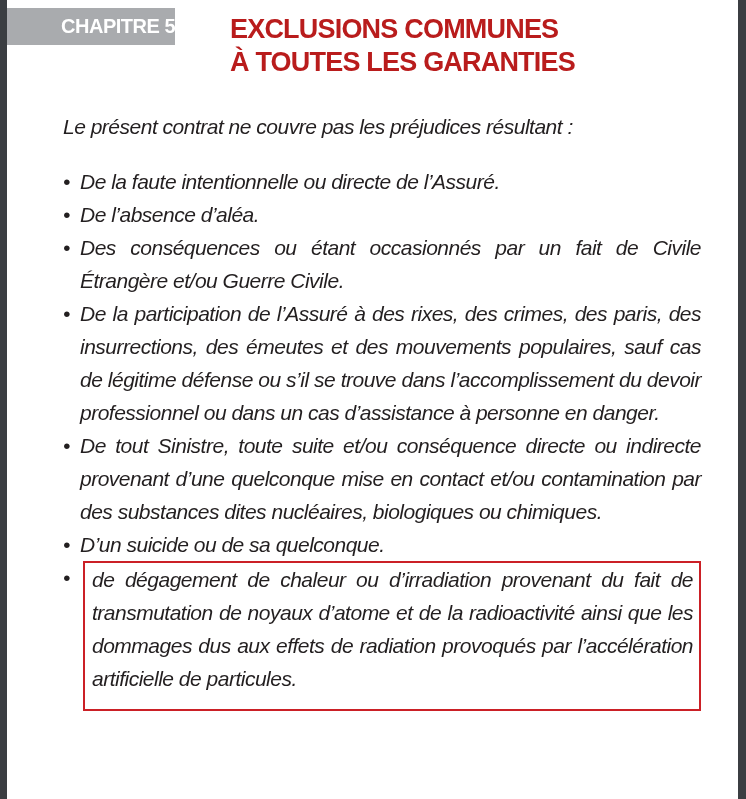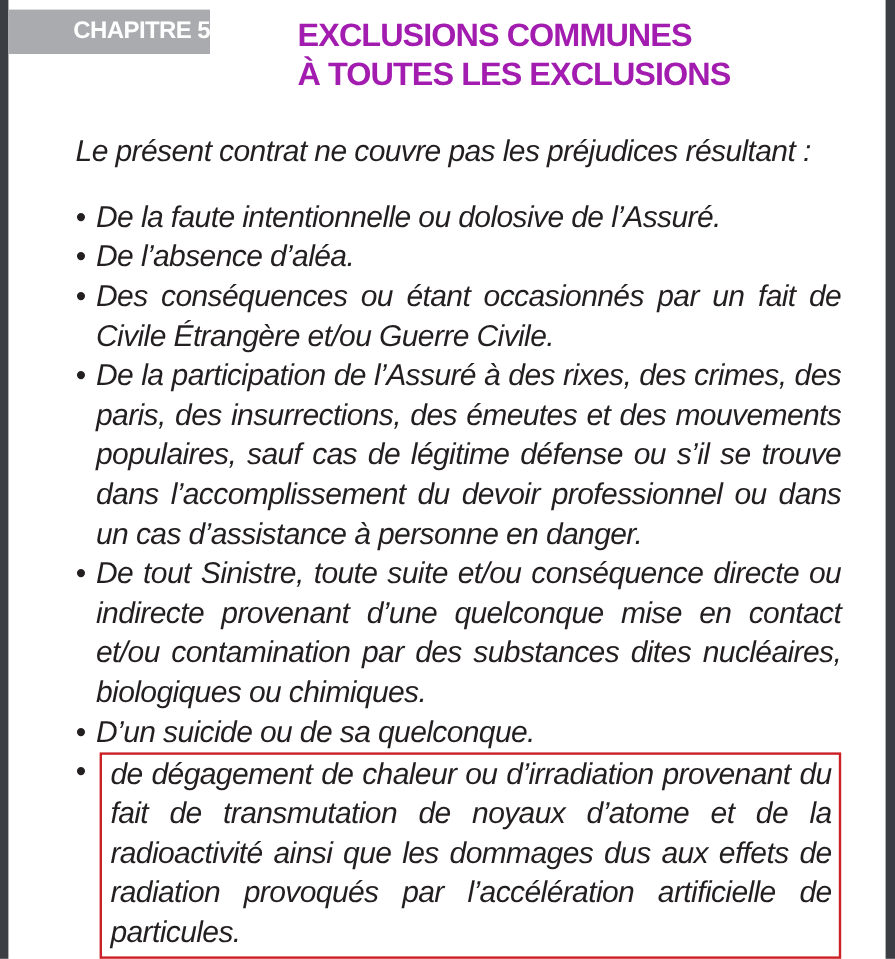--- a/index.html
+++ b/index.html
@@ -32,35 +32,35 @@
     letter-spacing: -0.5px;
     display: flex;
     align-items: center;
     justify-content: flex-end;
     padding-left: 14px;
     box-sizing: border-box;
   }
 
   .doc-title {
     position: absolute;
-    left: 248px; top: 13px;
-    color: #a21caf;
+    left: 230px; top: 13px;
+    color: #b91c1c;
     font-weight: bold;
     font-size: 27px;
     line-height: 33px;
     letter-spacing: -0.8px;
   }
 
   .content {
     position: absolute;
     left: 63px; top: 110px;
     width: 638px;
     color: #231f20;
     font-style: italic;
-    font-size: 25px;
+    font-size: 21px;
     line-height: 33px;
     letter-spacing: -0.5px;
   }
 
   .intro { margin: 0 0 22px 0; }
 
   .bullet-item {
     position: relative;
     padding-left: 17px;
     text-align: justify;
@@ -69,48 +69,48 @@
   .bullet-marker {
     position: absolute;
     left: 0; top: 0;
   }
   .lead-line {
     white-space: nowrap;
   }
   .highlight-box {
     border: 2px solid #cb2026;
     margin-left: 3px;
-    padding: 0 6px 3px 7px;
+    padding: 0 6px 14px 7px;
     text-align: justify;
   }
 </style>
 </head>
 <body>
 
 <div class="page">
 
   <div class="edge-bar left"></div>
   <div class="edge-bar right"></div>
 
   <div class="chapter-badge">
     <span>CHAPITRE 5</span>
   </div>
 
   <div class="doc-title">
     <div>EXCLUSIONS COMMUNES</div>
-    <div>À TOUTES LES EXCLUSIONS</div>
+    <div>À TOUTES LES GARANTIES</div>
   </div>
 
   <div class="content">
 
     <p class="intro">Le présent contrat ne couvre pas les préjudices résultant :</p>
 
     <div class="bullet-item">
       <span class="bullet-marker">•</span>
-      <span>De la faute intentionnelle ou dolosive de l’Assuré.</span>
+      <span>De la faute intentionnelle ou directe de l’Assuré.</span>
     </div>
 
     <div class="bullet-item">
       <span class="bullet-marker">•</span>
       <span>De l’absence d’aléa.</span>
     </div>
 
     <div class="bullet-item">
       <span class="bullet-marker">•</span>
       <span>Des conséquences ou étant occasionnés par un fait de Civile Étrangère et/ou Guerre Civile.</span>

